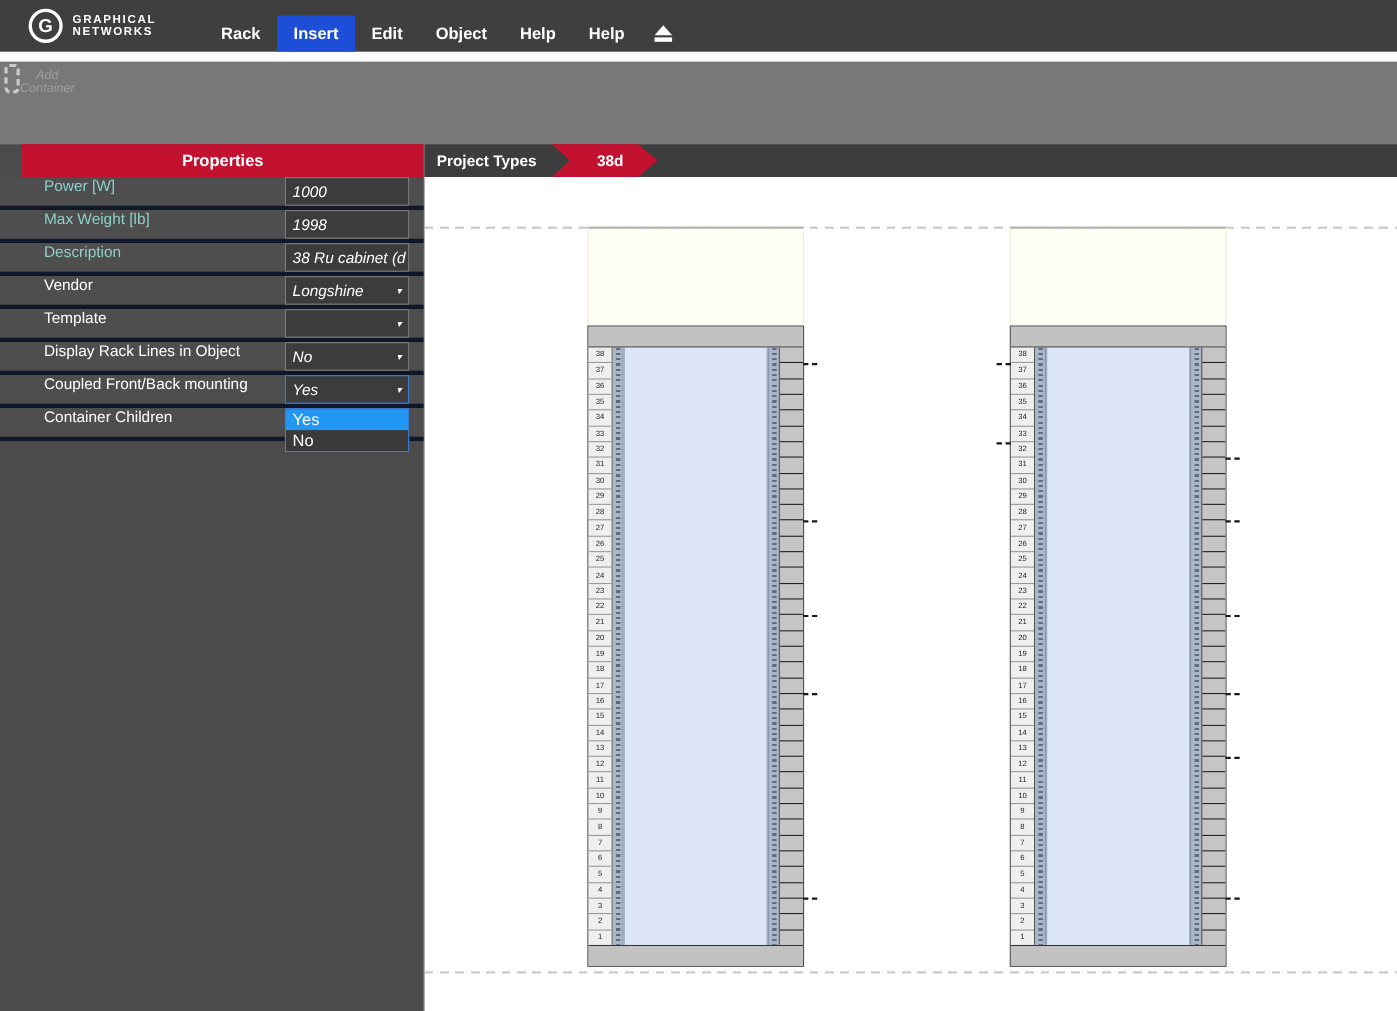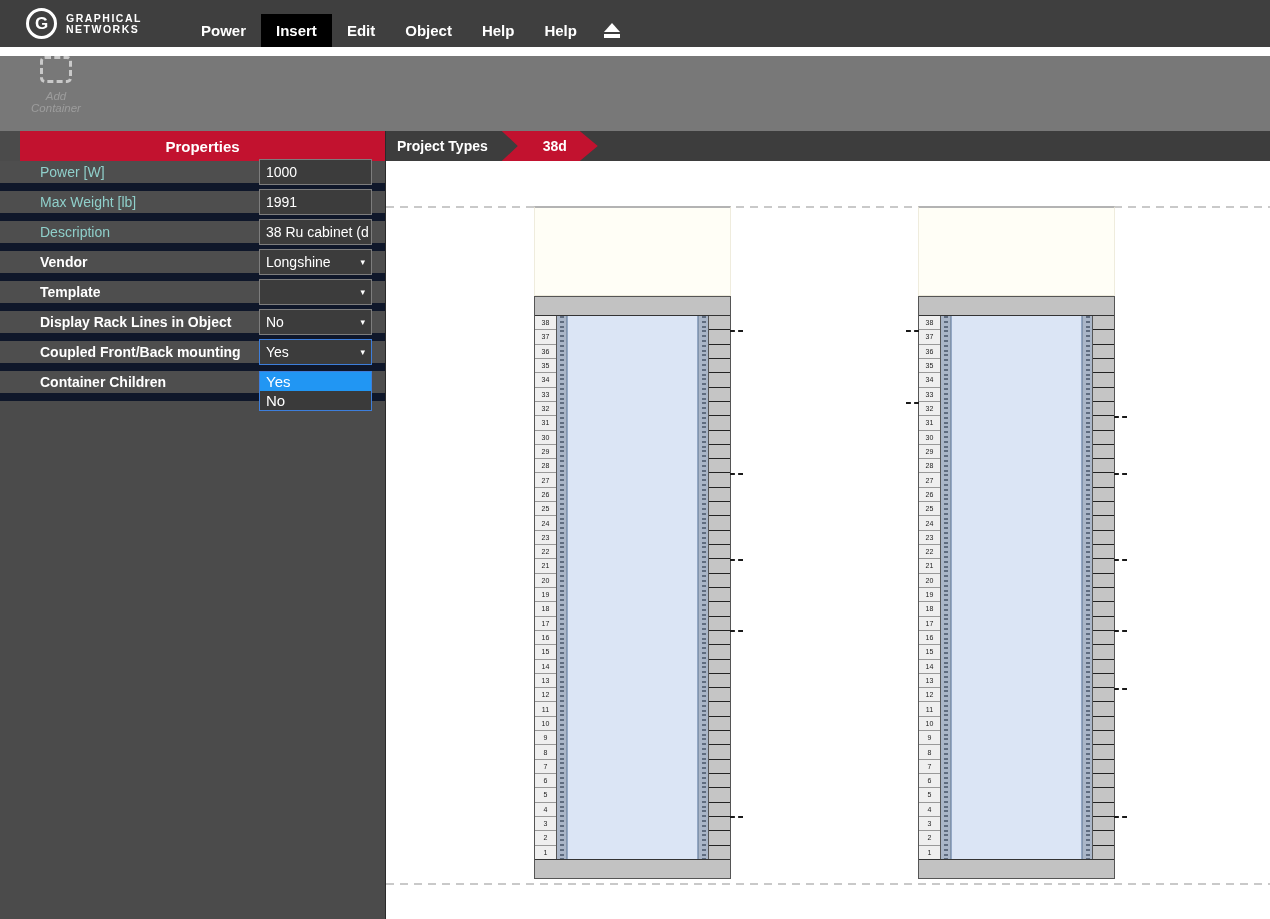--- a/index.html
+++ b/index.html
@@ -9,52 +9,52 @@
   
   .menubar { position:relative; width:100%; height:47px; background:#3f3f3f;
     display:flex; align-items:flex-end; }
   .logo { position:absolute; left:26px; top:8px; display:flex; align-items:center; gap:9px; }
   .logo-circle { width:31px; height:31px; border:3px solid #fff; border-radius:50%;
     color:#fff; font-weight:bold; font-size:17px; display:flex; align-items:center; justify-content:center; }
   .logo-text { color:#fff; font-size:10.5px; font-weight:bold; letter-spacing:1.5px; line-height:11px; }
   .menu-items { display:flex; margin-left:186px; height:33px; }
   .menu-item { height:33px; display:flex; align-items:center; padding:0 15px;
     color:#fff; font-weight:bold; font-size:15px; cursor:pointer; }
-  .menu-item.active { background:#000000; }
+  .menu-item.active { background:#1d4ed8; }
   .eject { height:33px; display:flex; flex-direction:column; align-items:center;
     justify-content:center; gap:2px; padding:0 12px; cursor:pointer; }
   .eject .tri { width:0; height:0; border-left:8px solid transparent;
     border-right:8px solid transparent; border-bottom:9px solid #fff; }
   .eject .bar { width:16px; height:4px; background:#fff; }
 
   
   .toolbar { width:100%; height:75px; background:#787878; }
-  .tool-btn { width:64px; margin:9px 0 0 24px; display:flex; flex-direction:column;
+  .tool-btn { width:64px; margin:9px 0 0 4px; display:flex; flex-direction:row;
     align-items:center; cursor:pointer;font-style:italic; }
   .tool-btn .dashed-box { width:32px; height:27px; border:3px dashed #c9c9c9; border-radius:5px; }
   .tool-btn .tool-label { margin-top:7px; color:#9d9d9d; font-size:11.5px; line-height:12px; text-align:center; }
 
   
   .main-row { display:flex; width:100%; height:797px; }
 
   
   .sidebar { position:relative; width:385px; height:797px; background:#4b4b4b; flex:0 0 385px; }
   .side-tabs { display:flex; height:30px; }
   .side-tab { flex:1; display:flex; align-items:center; justify-content:center;
     color:#fff; font-weight:bold; font-size:15px; background:#3d3d3d; cursor:pointer; }
   .side-tab.active { background:#c2122f;margin-left:20px; }
-  .field-row { height:30px; display:flex; align-items:center; border-bottom:8px solid #0f172a;
+  .field-row { height:30px; display:flex; align-items:flex-start; border-bottom:4px solid #0f172a;
     background:#4e4e4e; }
-  .field-row .flabel { flex:1; padding-left:40px; font-size:14px; color:#fff; font-weight:bold;
+  .field-row .flabel { flex:1; padding-left:40px; font-size:14px; color:#fff; font-weight:normal;
     white-space:nowrap; overflow:hidden; }
   .field-row .flabel.teal { color:#8fcfca; font-weight:normal; }
   .fcontrol { width:113px; margin-right:13px; position:relative; }
   .tbox, .sbox { width:113px; height:24px; background:#3c3c3c; border:1px solid #7d7d7d;
     color:#fff; font-size:14px; display:flex; align-items:center; padding:12px 6px;
-    white-space:nowrap; overflow:hidden; cursor:text; }
+    white-space:nowrap; overflow:hidden; cursor:text;font-style:italic; }
   .sbox { cursor:pointer; justify-content:space-between; }
   .sbox.focused { border:1px solid #3d7edb; }
   .sbox .arrow { font-size:9px; color:#fff; margin-left:4px; }
   .redval { color:#e02020; font-size:14px; font-weight:bold; padding-left:4px; }
   .dd-list { position:absolute; left:259px; top:240px; width:113px; z-index:20;
     background:#3a3a3a; border:1px solid #3d7edb; }
   .dd-option { height:19px; display:flex; align-items:center; padding:0 6px;
     color:#fff; font-size:15px; cursor:pointer; }
   .dd-option.selected { background:#2196f3; }
 
@@ -100,21 +100,21 @@
 
 <div class="menubar">
   <div class="logo">
     <div class="logo-circle">G</div>
     <div class="logo-text">
       <div>GRAPHICAL</div>
       <div>NETWORKS</div>
     </div>
   </div>
   <div class="menu-items">
-      <div class="menu-item">Power</div>
+      <div class="menu-item">Rack</div>
       <div class="menu-item active">Insert</div>
       <div class="menu-item">Edit</div>
       <div class="menu-item">Object</div>
       <div class="menu-item">Help</div>
       <div class="menu-item">Help</div>
     </div>
   <div class="eject">
     <span class="tri"></span>
     <span class="bar"></span>
   </div>
@@ -139,21 +139,21 @@
     <div id="fields-host">
         <div class="field-row">
           <div class="flabel teal">Power [W]</div>
           <div class="fcontrol">
             <div class="tbox">1000</div>
           </div>
         </div>
         <div class="field-row">
           <div class="flabel teal">Max Weight [lb]</div>
           <div class="fcontrol">
-            <div class="tbox">1991</div>
+            <div class="tbox">1998</div>
           </div>
         </div>
         <div class="field-row">
           <div class="flabel teal">Description</div>
           <div class="fcontrol">
             <div class="tbox">38 Ru cabinet (d</div>
           </div>
         </div>
         <div class="field-row">
           <div class="flabel">Vendor</div>

